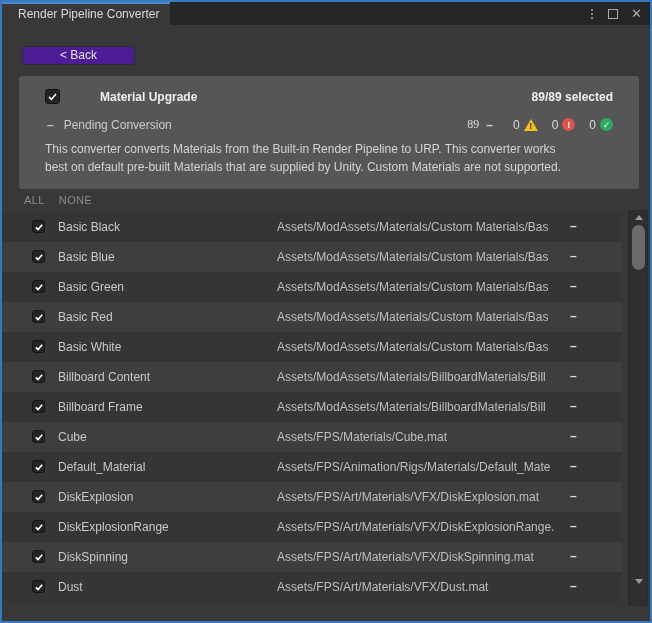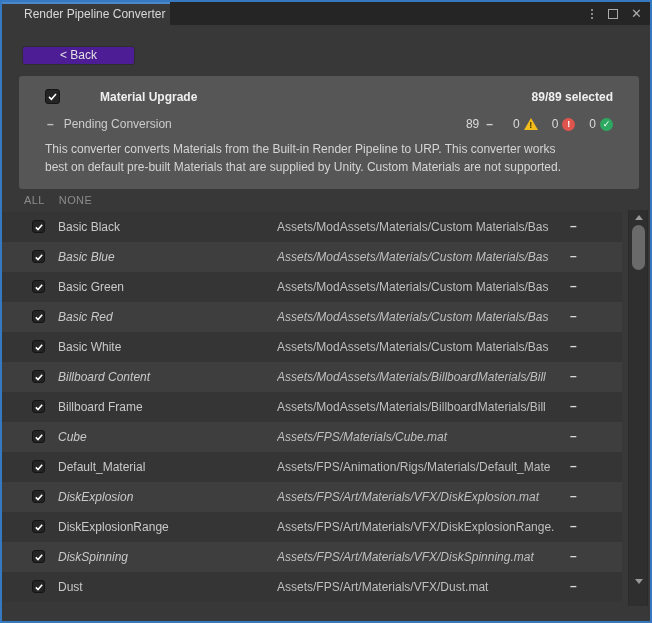--- a/index.html
+++ b/index.html
@@ -19,21 +19,21 @@
   
   .titlebar {
     position:absolute; top:0; left:0; right:0; height:23px;
     background:#252525;
   }
   .tab {
     position:absolute; top:0; left:0; width:168px; height:23px;
     background:#383838;
     border-top:2px solid #4C88C7;
     line-height:21px;
-    padding-left:22px;
+    padding-left:16px;
     color:#d8d8d8;
   }
   .win-controls {
     position:absolute; top:0; right:8px; height:23px;
     display:flex; align-items:center; gap:13px;
     color:#ababab;
   }
   .menu-dots { display:flex; flex-direction:column; gap:2px; padding:2px; cursor:pointer;}
   .menu-dots i { width:2px; height:2px; background:#ababab; border-radius:50%; }
   .maxi { width:10px; height:10px; border:1.5px solid #ababab; cursor:pointer; }
@@ -57,21 +57,21 @@
     border-radius:3px;
     color:#d6d6d6;
   }
   .panel-row1 { position:absolute; top:13px; left:26px; right:26px; display:flex; align-items:center; }
   .panel-row2 { position:absolute; top:41px; left:28px; right:26px; display:flex; align-items:center; }
   .bold-label { font-weight:bold; color:#efefef; margin-left:8px;padding-left:32px; }
   .selected-count { margin-left:auto; font-weight:bold; color:#efefef; }
   .pending-label { color:#cccccc; margin-left:10px; }
   .pending-stats { margin-left:auto; display:flex; align-items:center; color:#dcdcdc; }
   .pending-stats .num { margin-left:14px; }
-  .pending-stats .num.first { margin-left:17px; }
+  .pending-stats .num.first { margin-left:17px;font-family:Liberation Serif, serif; }
   .pending-stats .dash { margin-left:7px; color:#d0d0d0; font-weight:bold; }
   .stat-icon { margin-left:4px; }
   .desc {
     position:absolute; top:64px; left:26px; right:16px;
     color:#d4d4d4; line-height:18px; font-size:12px;
   }
   
   .cbx {
     display:inline-flex; align-items:center; justify-content:center;
     width:15px; height:15px;
@@ -102,21 +102,21 @@
     font-size:11px; color:#8c8c8c; letter-spacing:0.4px;
   }
   .select-links span { cursor:pointer; }
   
   .list {
     position:absolute; top:210px; left:0; width:620px; height:390px;
     overflow:hidden;
   }
   .row { position:relative; height:30px; }
   .row.dark  { background:#353535;padding-left:43px; }
-  .row.light { background:#3E3E3E;font-style:italic; }
+  .row.light { background:#3E3E3E; }
   .row .cbx { position:absolute; left:30px; top:8px; }
   .row-name {
     position:absolute; left:56px; top:8px; width:210px;
     color:#c9c9c9; white-space:nowrap; overflow:hidden;
   }
   .row-path {
     position:absolute; left:275px; top:8px; width:292px;
     color:#bfbfbf; white-space:nowrap; overflow:hidden;
   }
   .row-status {

